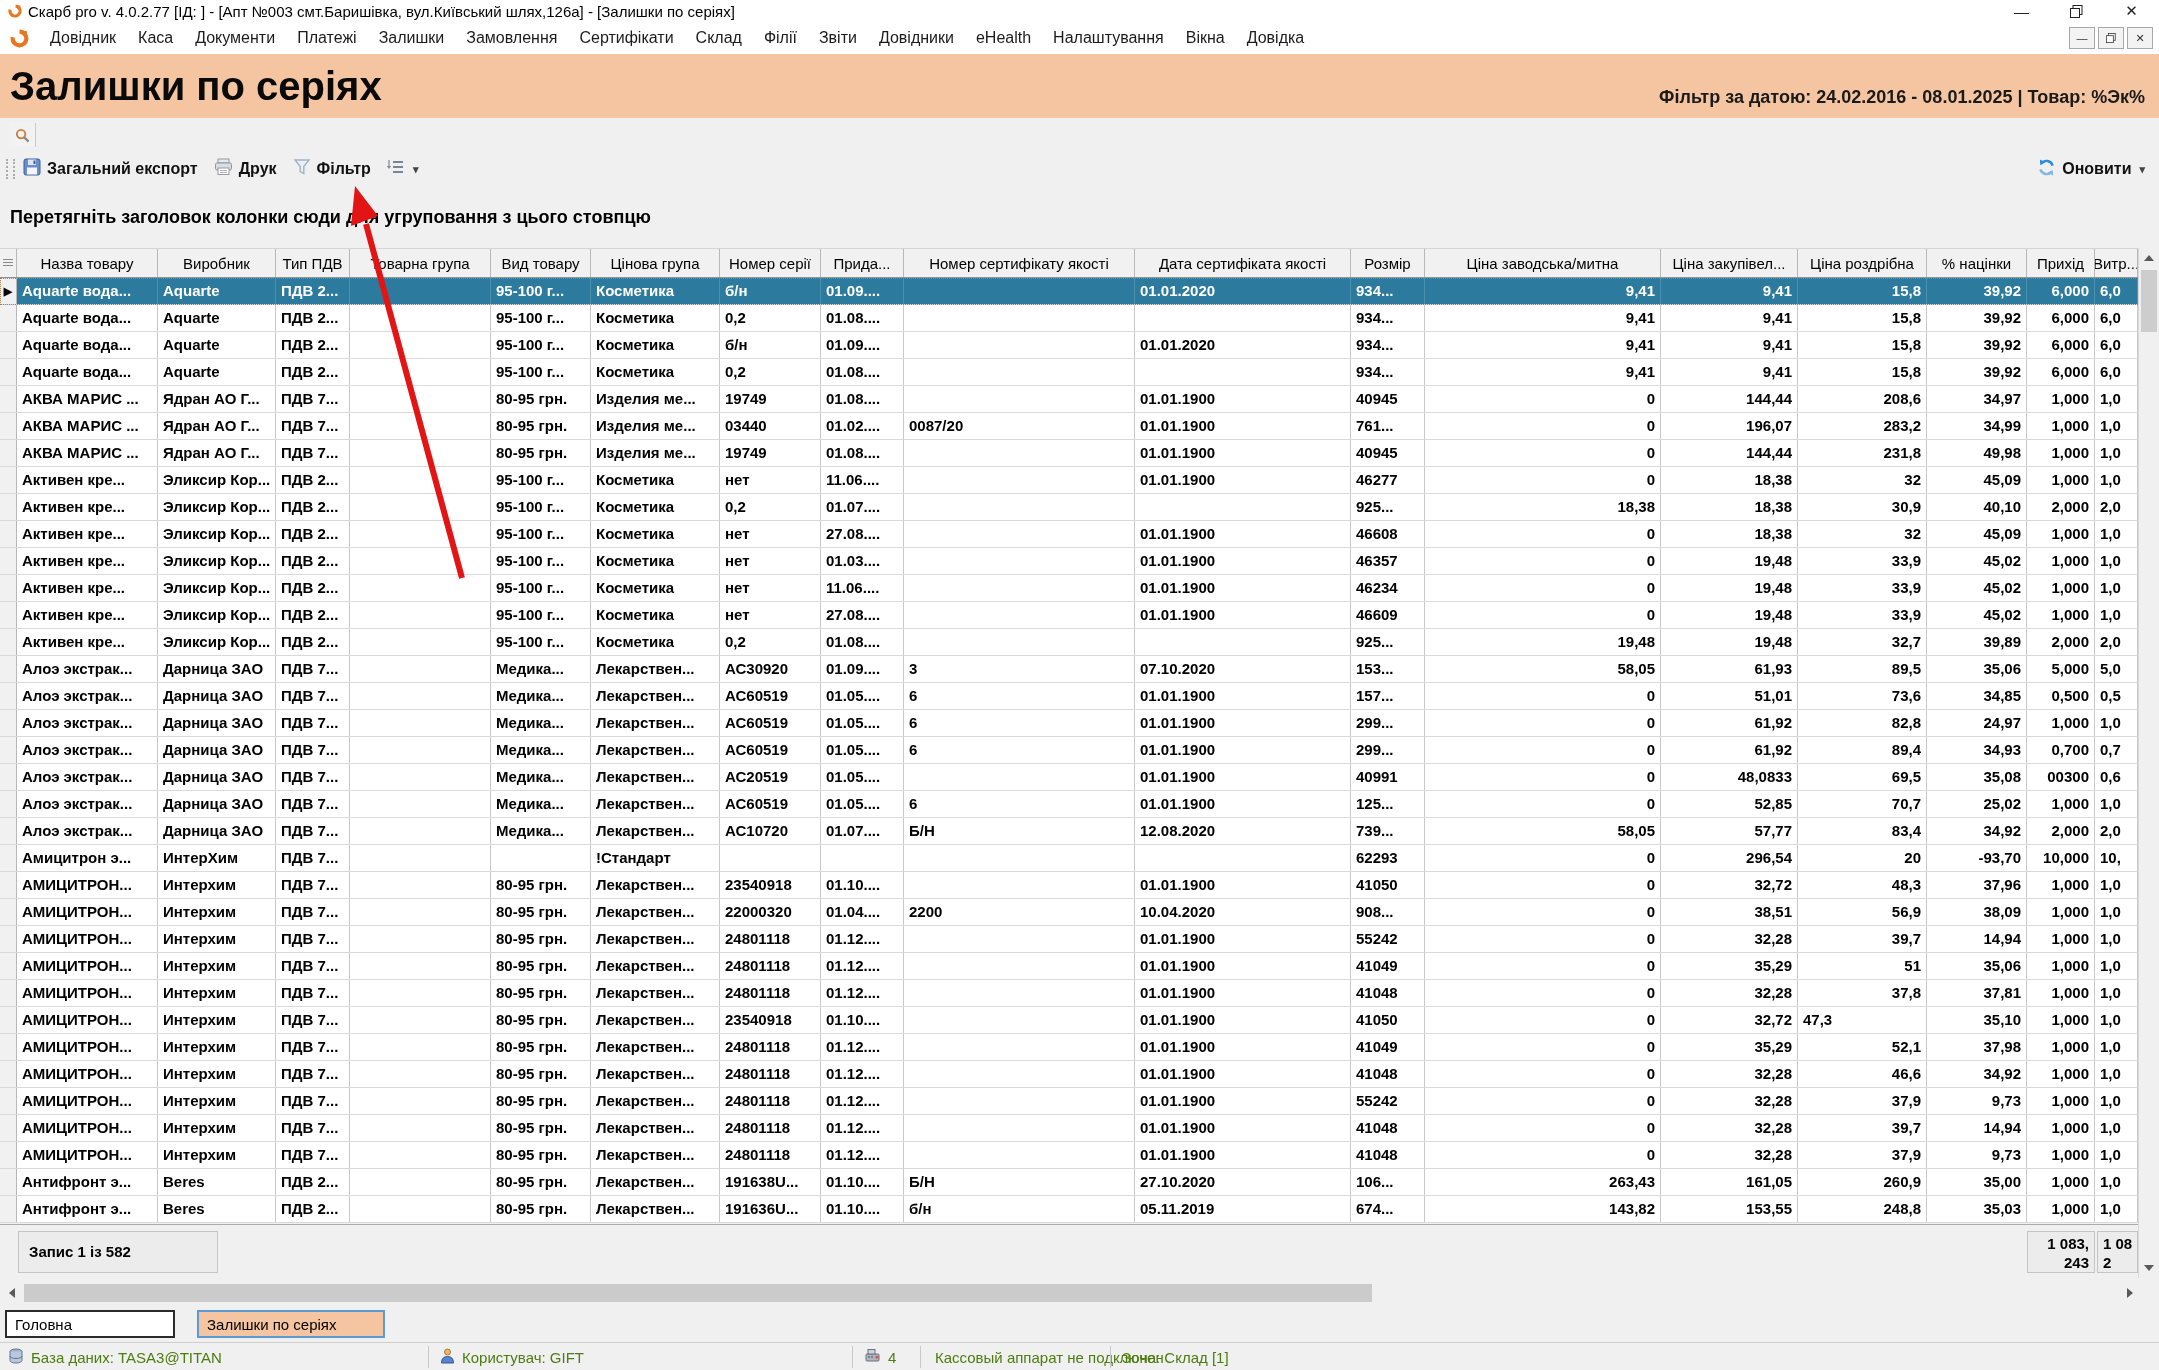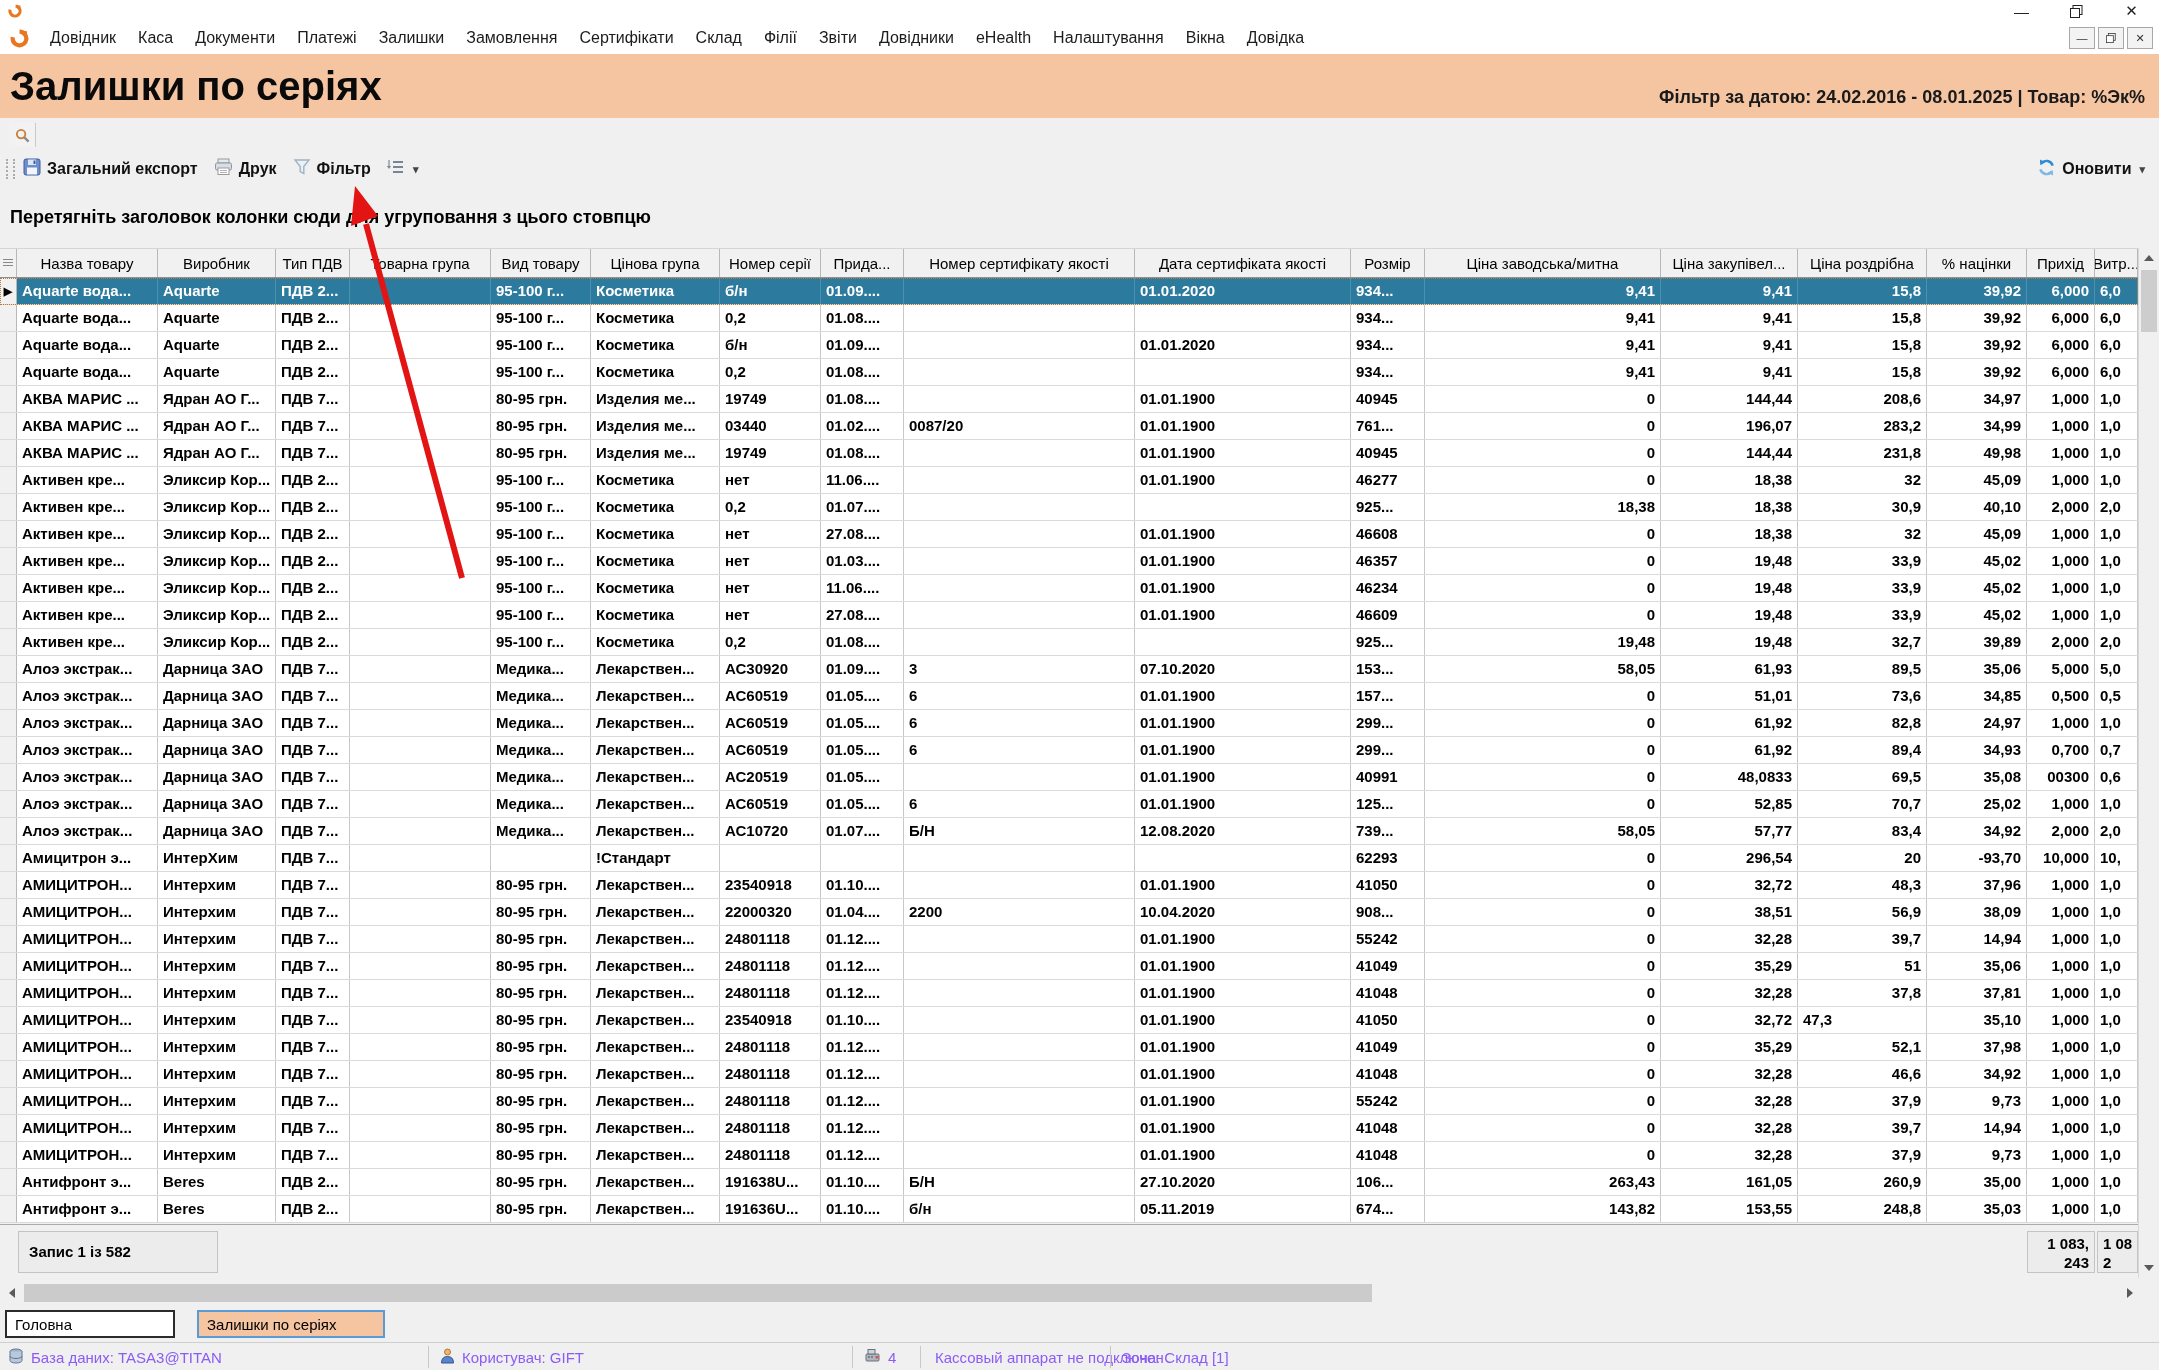--- a/index.html
+++ b/index.html
@@ -92,39 +92,40 @@
 
   
   .tabsrow{position:absolute;top:1308px;left:0;right:0;height:34px;background:#F0F0F0;}
   .tab{position:absolute;top:2px;height:28px;box-sizing:border-box;font-size:15px;color:#000;
     display:flex;align-items:center;padding-left:8px;cursor:default;}
   .tab.home{left:5px;width:170px;background:#fff;border:2px solid #2b2b2b;}
   .tab.active{left:197px;width:188px;background:#F5C5A2;border:2px solid #5B9BD5;}
 
   
   .statusbar{position:absolute;top:1342px;left:0;right:0;height:28px;background:#F0F0F0;
-    border-top:1px solid #CFCFCF;font-size:15px;color:#8b5cf6;}
+    border-top:1px solid #CFCFCF;font-size:15px;color:#4d7c0f;}
   .sb-item{position:absolute;top:0;height:28px;display:flex;align-items:center;gap:7px;}
   .vdiv{position:absolute;top:3px;height:22px;width:1px;background:#C8C8C8;}
 
   
   .annotation{position:absolute;top:0;left:0;z-index:99;pointer-events:none;}
 </style>
 </head>
 <body>
 
 <div class="app">
 
   <div class="titlebar">
     <span class="tb-logo">
       <svg width="14" height="14" viewBox="0 0 18 18">
           <circle cx="9" cy="9" r="6.5" fill="none" stroke="#E87722" stroke-width="4" stroke-dasharray="26 9" transform="rotate(-40 9 9)"></circle>
           <rect x="12" y="2" width="4" height="4" fill="#E87722"></rect>
         </svg>
     </span>
+    <span class="tb-title">Скарб pro v. 4.0.2.77 [ІД:       ] - [Апт №003 смт.Баришівка, вул.Київський шлях,126а] - [Залишки по серіях]</span>
     <div class="win-ctrls">
       <span class="wc">—</span>
       <span class="wc">
         <svg width="13" height="13" viewBox="0 0 13 13">
             <rect x="3" y="0.5" width="9" height="9" fill="none" stroke="#222"></rect>
             <rect x="0.5" y="3.5" width="9" height="9" fill="#fff" stroke="#222"></rect>
           </svg>
       </span>
       <span class="wc">✕</span>
     </div>

